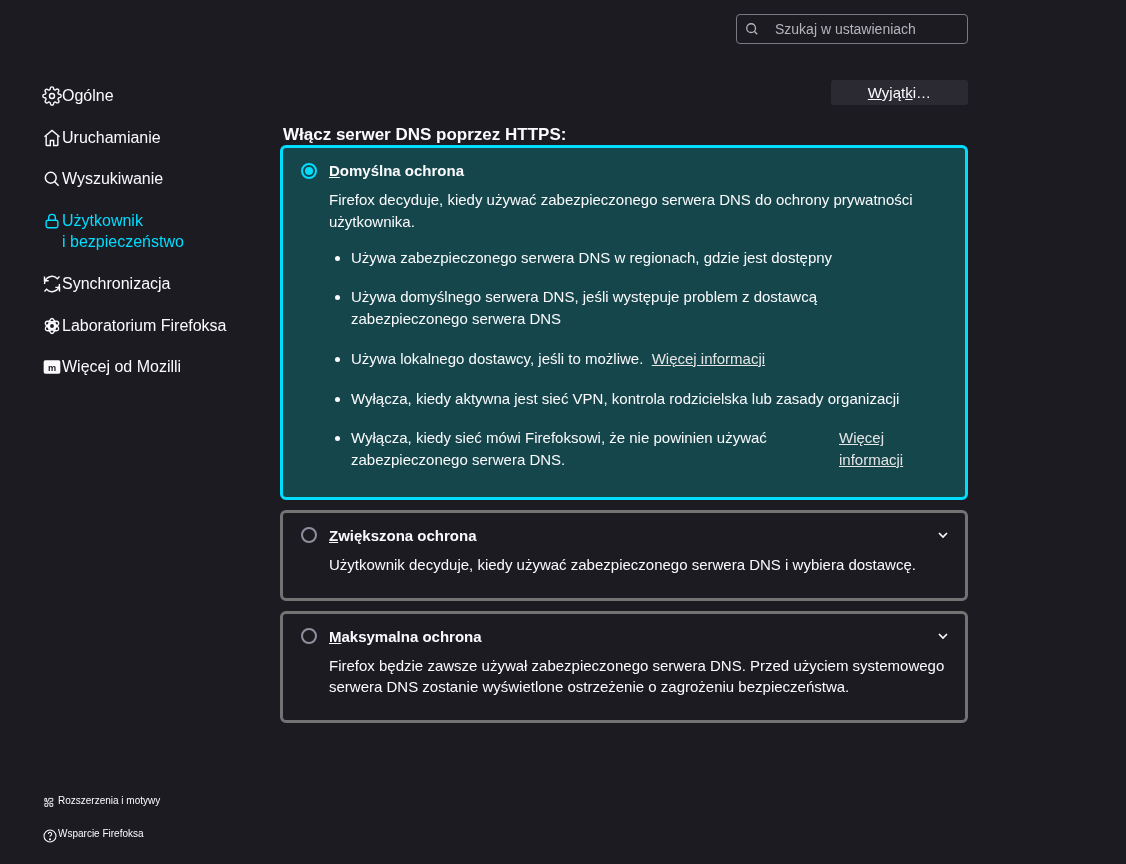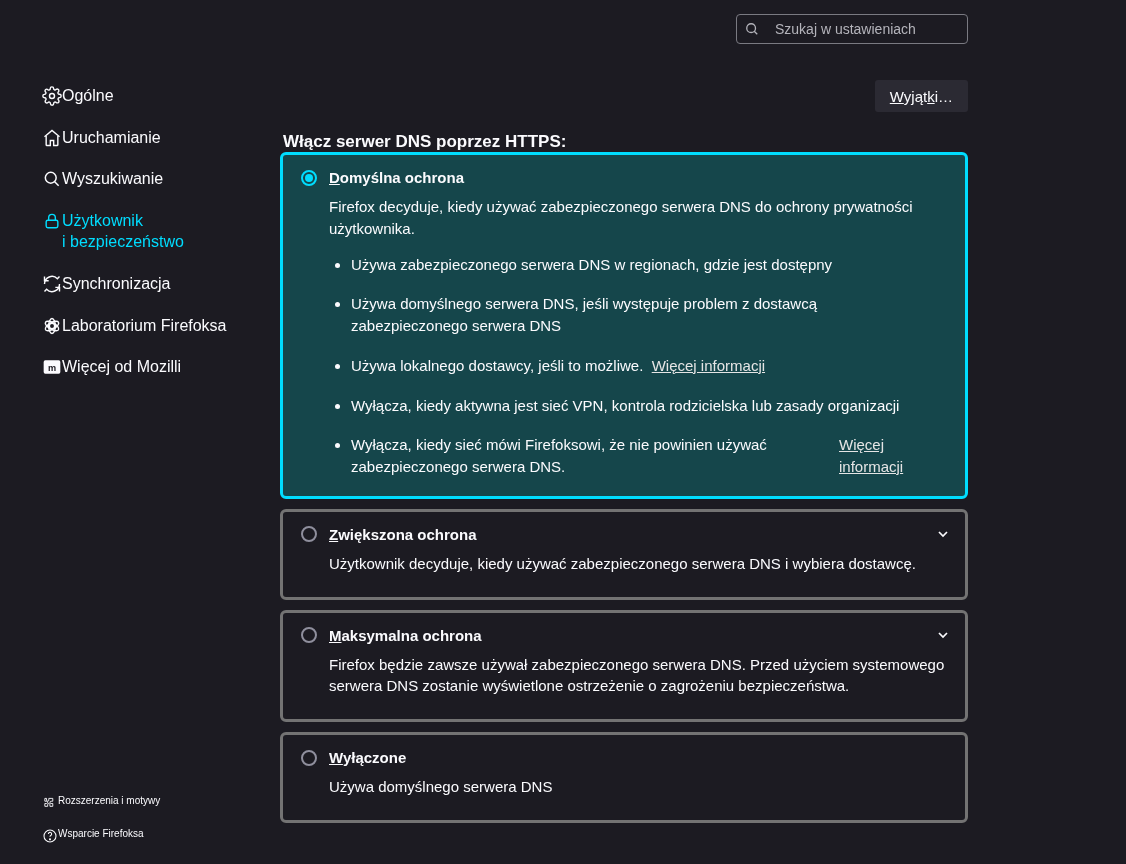--- a/index.html
+++ b/index.html
@@ -139,22 +139,22 @@
       display: flex;
       justify-content: flex-end;
       padding-top: 30px;
       padding-bottom: 20px;
     }
 
     .exceptions-btn {
       background: #2b2a33;
       border: none;
       color: #fbfbfe;
-      height: 32px;
-      padding: 0 15px;
+      height: 25px;
+      padding: 0 37px;
       font-size: 15px;
       cursor: pointer;
       border-radius: 3px;
     }
 
     .section-title {
       font-size: 17px;
       font-weight: 600;
       padding-left: 3px;
     }
@@ -230,21 +230,21 @@
       padding-left: 22px;
       margin-top: 14px;
     }
 
     .option-body li {
       margin-bottom: 18px;
       padding-right: 28px;
     }
 
     .option-body li:last-child {
-      margin-bottom: 0;
+      margin-bottom: 8px;
     }
 
     .link {
       color: #e5e5e5;
       text-decoration: underline;
       cursor: pointer;
     }
 
     .chevron {
       position: absolute;
@@ -449,26 +449,15 @@
         <div class="radio"></div>
         <div class="option-title">
           <span class="ul">M</span><span>aksymalna ochrona</span>
         </div>
       </div>
       <div class="option-body">
         <p>Firefox będzie zawsze używał zabezpieczonego serwera DNS. Przed użyciem systemowego serwera DNS zostanie wyświetlone ostrzeżenie o zagrożeniu bezpieczeństwa.</p>
       </div>
     </div>
 
-    <div class="option-card">
-      <div class="option-header">
-        <div class="radio"></div>
-        <div class="option-title">
-          <span class="ul">W</span><span>yłączone</span>
-        </div>
-      </div>
-      <div class="option-body">
-        <p>Używa domyślnego serwera DNS</p>
-      </div>
-    </div>
 
   </div>
 </div>
 
 </body></html>

